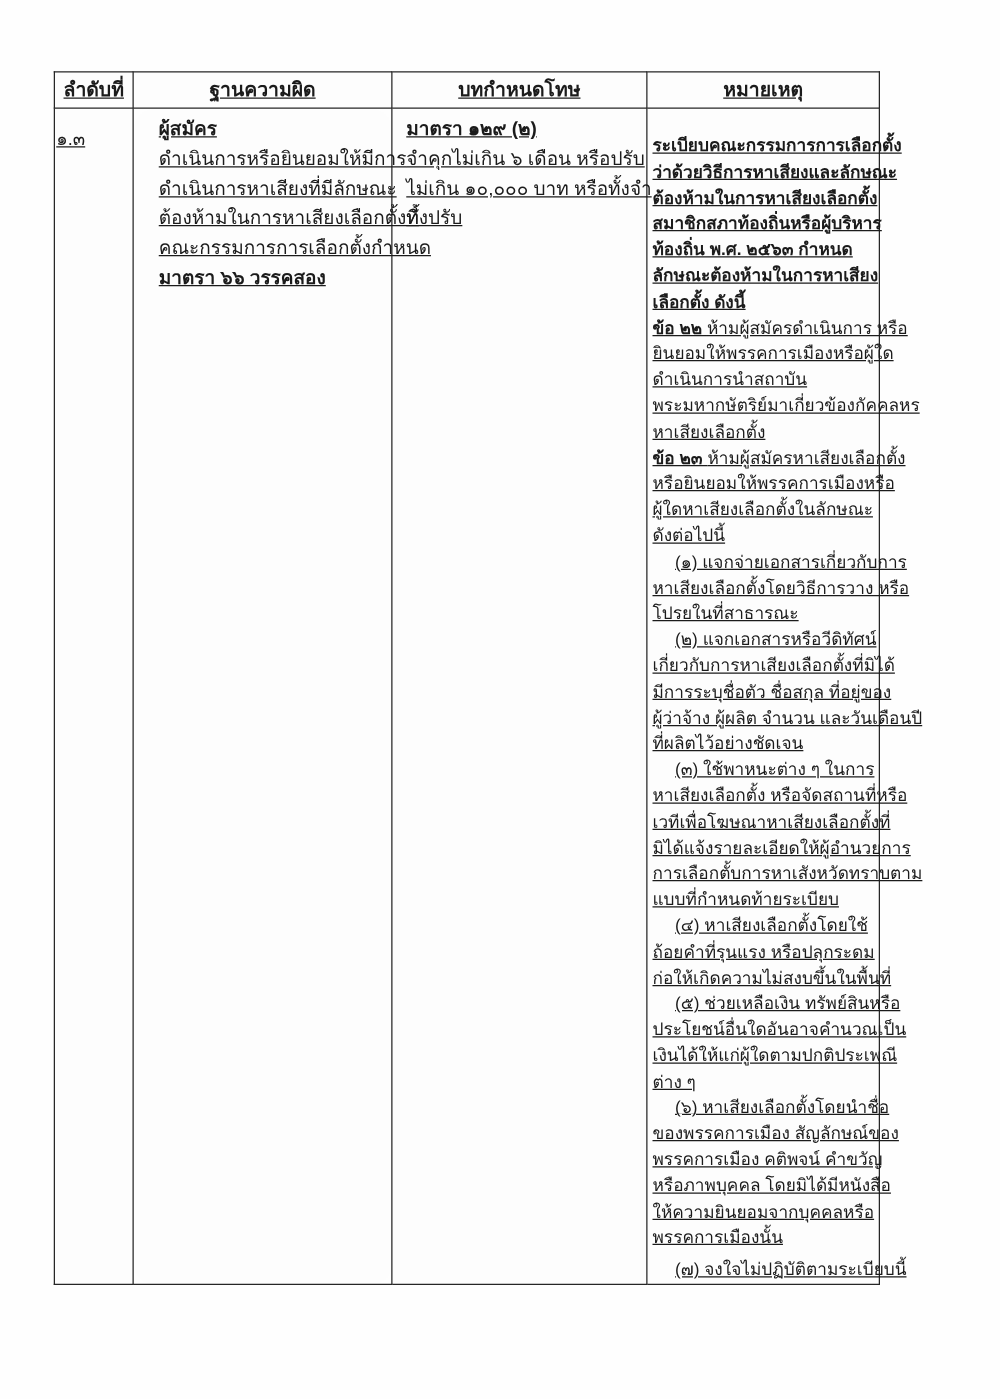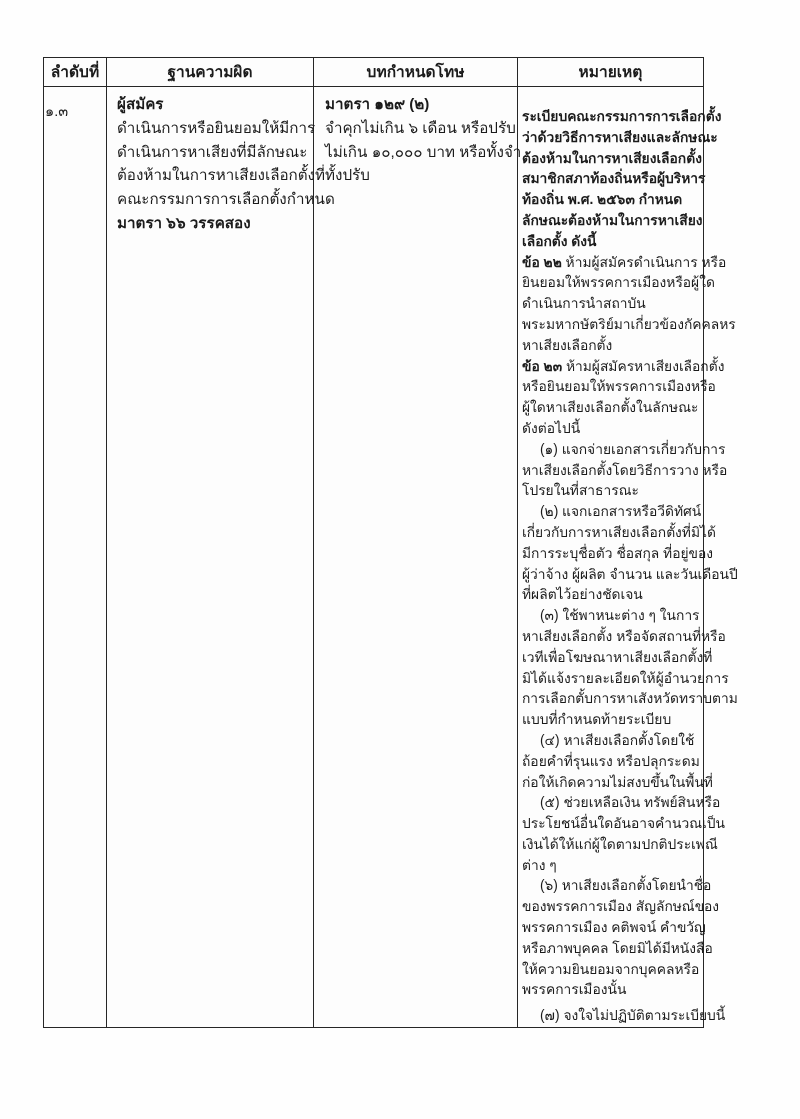--- a/index.html
+++ b/index.html
@@ -16,41 +16,42 @@
     font-family: "Liberation Sans", "DejaVu Sans", sans-serif;
     overflow: hidden;
   }
   table.doc-table {
     position: absolute;
     left: 43px;
     top: 57px;
     width: 660px;
     border-collapse: collapse;
     table-layout: fixed;
+    text-decoration: underline;
   }
   table.doc-table th,
   table.doc-table td {
     border: 1.5px solid #262626;
   }
   table.doc-table th {
     font-weight: bold;
     font-size: 15.5px;
     text-align: center;
     vertical-align: middle;
     height: 24px;
     padding: 1px 2px 2px 2px;
     background: #fdfdfd;
   }
   tbody tr { height: 931px; }
   td { vertical-align: top; background: #fdfdfd; }
   td.cell-no {
     font-size: 14.5px;
     padding-top: 12px;
   }
-  td.cell-offense { padding: 5px 4px 0 10px; border-radius: 17px; }
+  td.cell-offense { padding: 5px 4px 0 20px; border-radius: 17px; }
   td.cell-penalty { padding: 5px 4px 10px 11px; }
   td.cell-remarks { padding: 20px 2px 0 4px; }
   .cell-offense .line,
   .cell-penalty .line {
     font-size: 15.2px;
     line-height: 23.8px;
     white-space: nowrap;
   }
   .cell-remarks .line {
     font-size: 13.8px;

